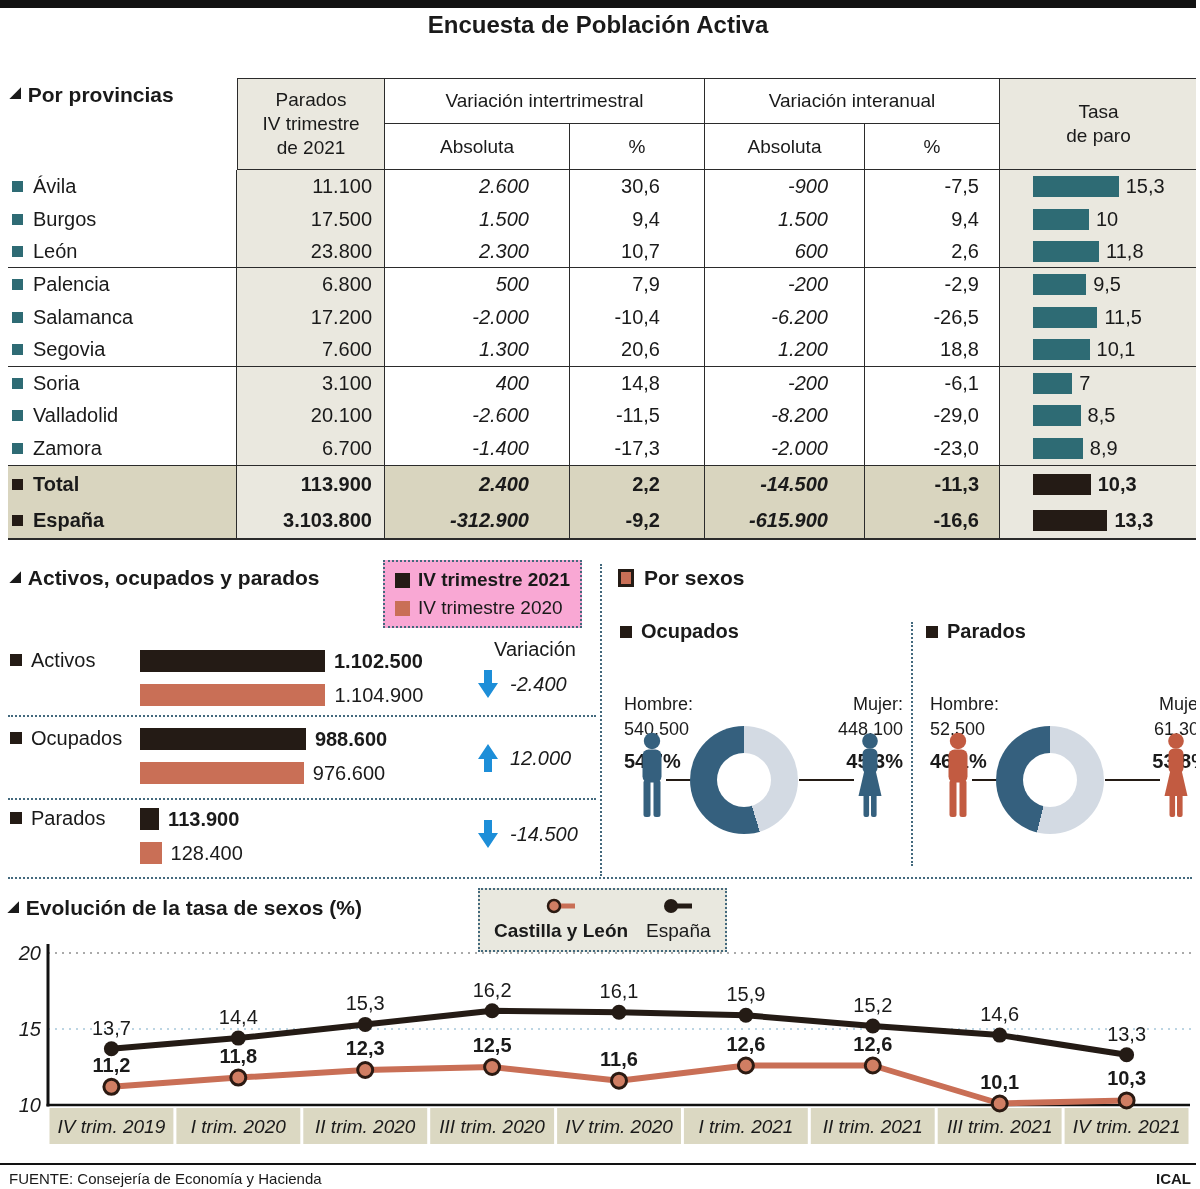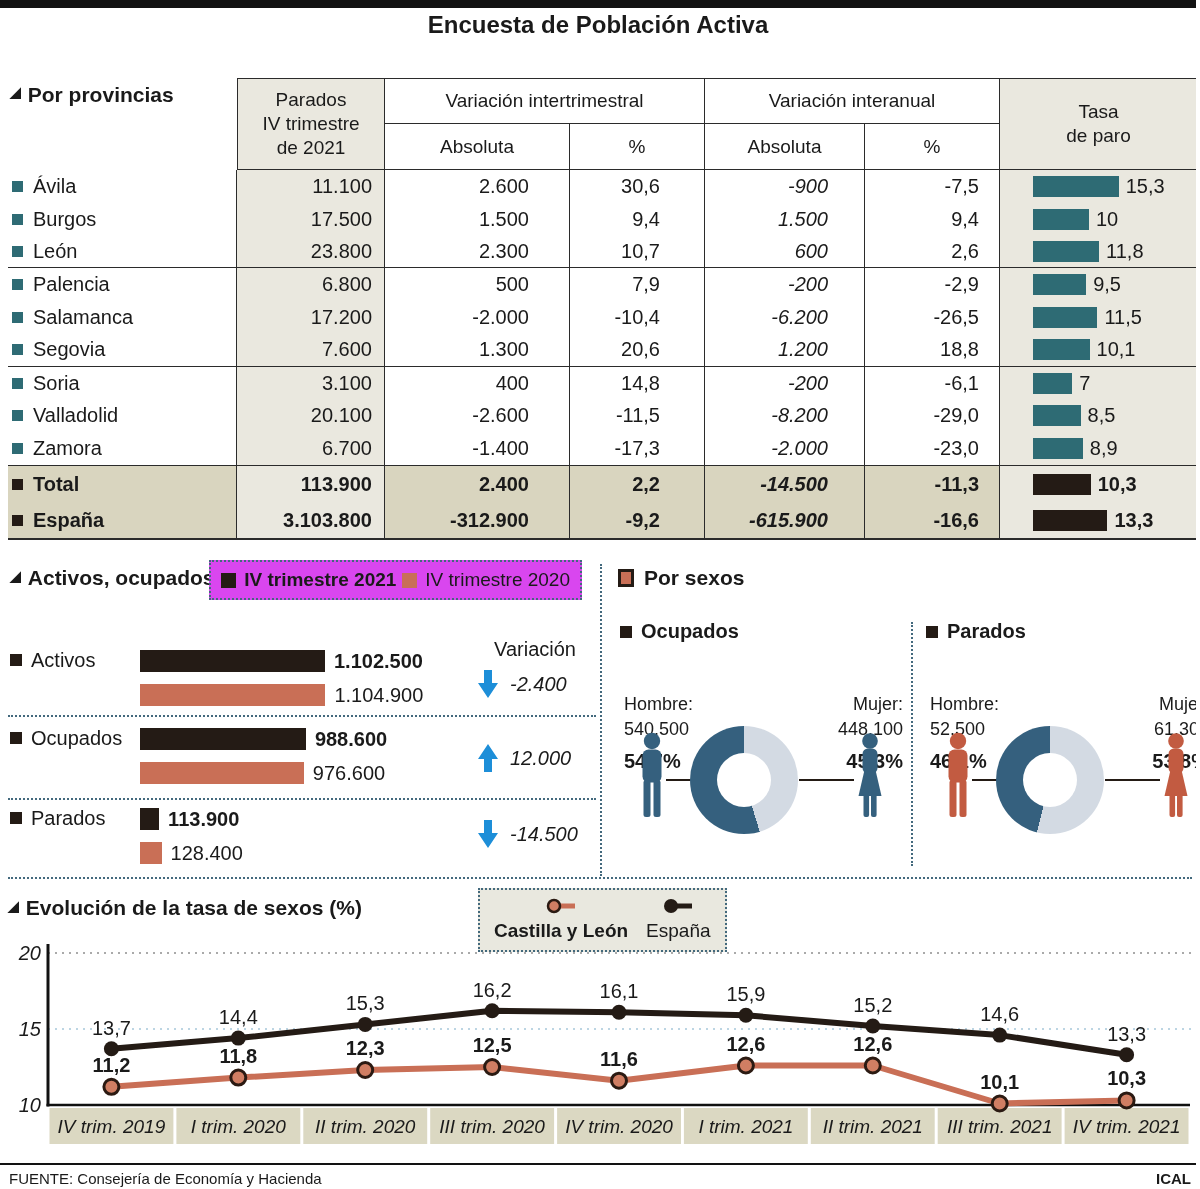--- a/index.html
+++ b/index.html
@@ -24,21 +24,21 @@
   .th-via{grid-column:5/7;grid-row:1;border:1px solid #2b2b2b;border-left:none;}
   .th-tasa{grid-column:7;grid-row:1/3;background:#eae8df;border:1px solid #2b2b2b;border-left:none;flex-direction:column;}
   .th-sub{grid-row:2;border:1px solid #2b2b2b;border-left:none;border-top:none;}
   .sub3{grid-column:3;} .sub4{grid-column:4;} .sub5{grid-column:5;} .sub6{grid-column:6;}
 
   .trow{display:grid;grid-template-columns:229px 148px 185px 135px 160px 135px 198px;height:32.8px;font-size:20px;}
   .trow>div{height:100%;display:flex;align-items:center;}
   .cell-r{border-right:1px solid #2b2b2b;}
   .c0{padding-left:4px;}
   .c1{justify-content:flex-end;padding-right:12px;background:#eae8df;}
-  .c2{justify-content:flex-end;padding-right:40px;}
+  .c2{justify-content:flex-end;padding-right:40px;font-style:italic;}
   .c3{justify-content:flex-end;padding-right:44px;}
   .c4{justify-content:flex-end;padding-right:36px;font-style:italic;}
   .c5{justify-content:flex-end;padding-right:20px;}
   .c6{background:#eae8df;padding-left:33px;}
   .bar{height:21px;margin-right:7px;flex:0 0 auto;}
   .sq{width:11px;height:11px;background:#2e6b74;margin-right:10px;flex:0 0 auto;}
   .group-end{border-bottom:1px solid #2b2b2b;}
   .totals{border-top:1px solid #2b2b2b;border-bottom:2.5px solid #2b2b2b;}
   .totals .trow{height:36px;font-weight:bold;background:#d9d5bf;}
   .totals .c6{background:#eae8df;}
@@ -46,21 +46,21 @@
 
   
   .mid{position:absolute;top:558px;left:0;width:1200px;height:322px;}
   .dotted-v{position:absolute;border-left:2px dotted #43697d;width:0;}
   .dotted-h{position:absolute;border-top:2px dotted #43697d;height:0;}
   #vline-mid{left:600px;top:6px;height:312px;}
   #hline-bottom{left:8px;width:1184px;top:319px;}
 
   .bars-panel{position:absolute;left:8px;top:0;width:590px;height:318px;}
   .bars-head{position:absolute;top:8px;left:2px;}
-  .bars-legend{position:absolute;right:16px;top:2px;border:2px dotted #43697d;background:#d946ef;padding:7px 10px;display:flex;flex-direction:row;gap:6px;font-size:19px;}
+  .bars-legend{position:absolute;right:16px;top:2px;border:2px dotted #43697d;background:#f9a8d4;padding:7px 10px;display:flex;flex-direction:column;gap:6px;font-size:19px;}
   .leg-row{display:flex;align-items:center;gap:8px;}
   .leg-sq{width:15px;height:15px;flex:0 0 auto;}
   .leg-2021{font-weight:bold;}
   .variation-head{position:absolute;left:462px;top:80px;width:130px;text-align:center;font-size:20px;}
   .brow-label{position:absolute;left:2px;height:22px;display:flex;align-items:center;font-size:20px;}
   .hbar{position:absolute;height:22px;}
   .hbar-label{position:absolute;height:24px;display:flex;align-items:center;font-size:20px;}
   .bold{font-weight:bold;}
   .var-value{position:absolute;font-size:20px;font-style:italic;}
   .var-arrow{position:absolute;}

